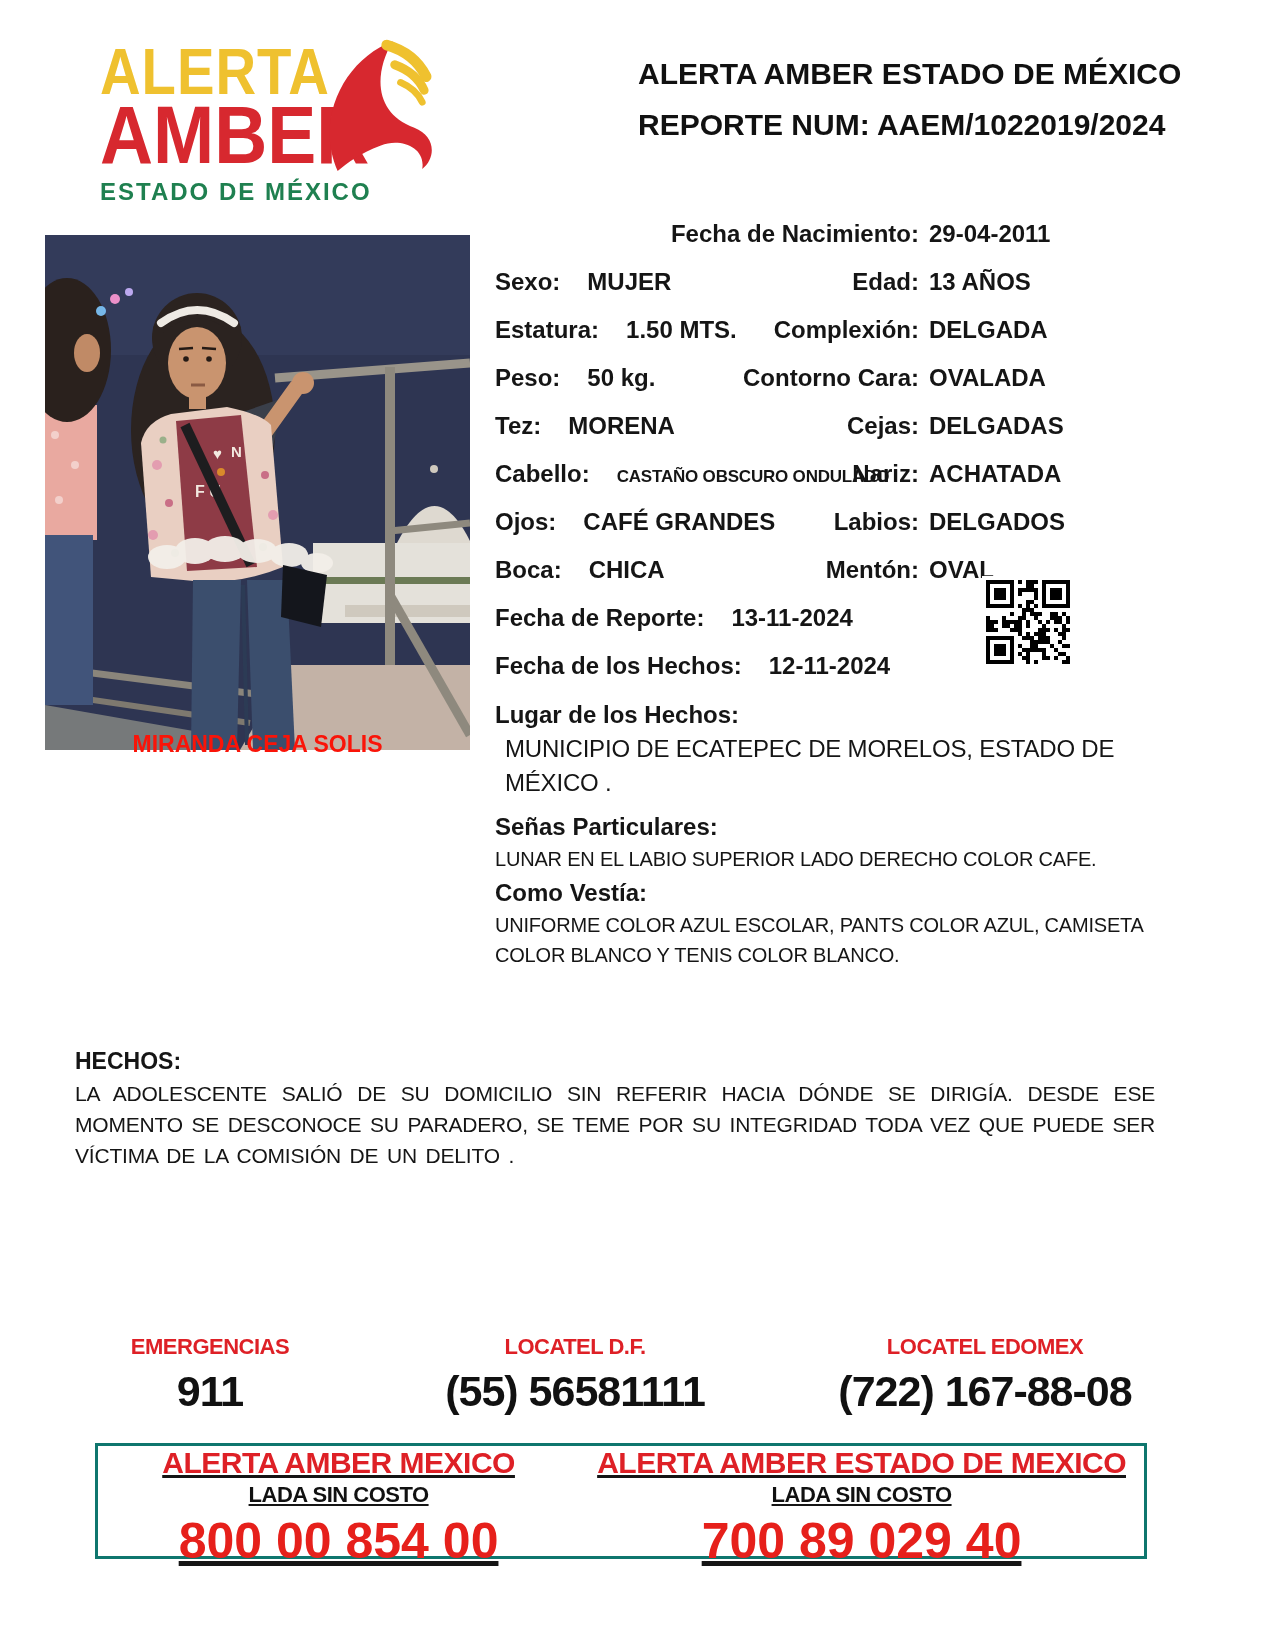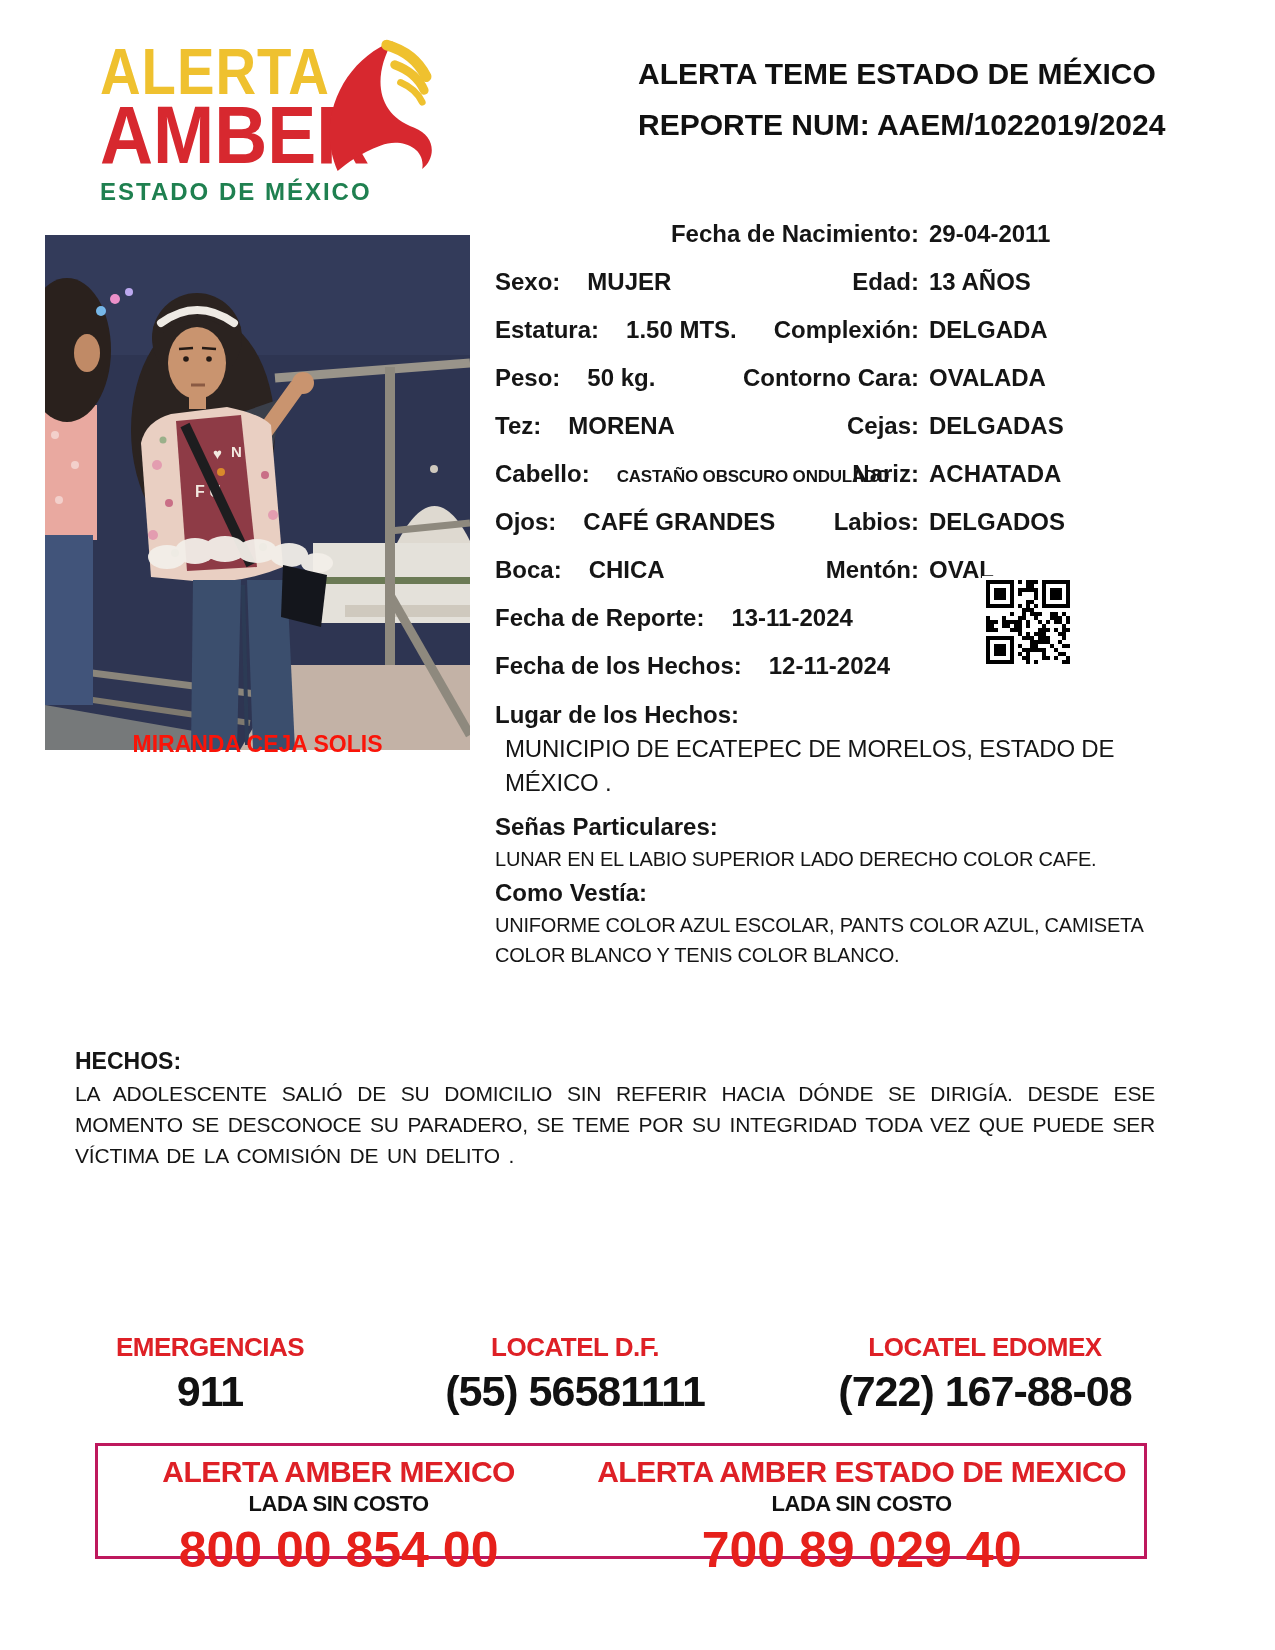--- a/index.html
+++ b/index.html
@@ -57,29 +57,29 @@
   .vestia{margin-top:4px;}
 
   
   .hechos{position:absolute;left:75px;top:1046px;width:1080px;}
   .hechos .hlabel{font-size:23px;font-weight:700;line-height:30px;}
   .hechos .htext{font-size:21px;font-weight:400;line-height:31px;letter-spacing:-0.2px;
                  word-spacing:3px;text-align:justify;margin-top:2px;}
 
   
   .contact{position:absolute;text-align:center;top:1330px;}
-  .contact .cname{font-size:26px;font-weight:700;color:var(--contact-red);line-height:34px;letter-spacing:-0.5px;}
+  .contact .cname{font-size:22px;font-weight:700;color:var(--contact-red);line-height:34px;letter-spacing:-0.5px;}
   .contact .cnum{font-size:43px;font-weight:700;color:#111;line-height:50px;letter-spacing:-1px;margin-top:2px;}
   .contact.c1{left:75px;width:270px;}
   .contact.c2{left:405px;width:340px;}
   .contact.c3{left:805px;width:360px;}
 
   
   .footer-box{position:absolute;left:95px;top:1443px;width:1052px;height:116px;
-              border:3px solid #be185d;display:flex;padding-top:9px;}
+              border:3px solid #0f766e;display:flex;text-decoration:underline;}
   .fcell{text-align:center;}
   .fcell.left{flex:0 0 46%;}
   .fcell.right{flex:0 0 54%;}
   .fcell .ftitle{font-size:30px;font-weight:700;color:var(--contact-red);line-height:33px;letter-spacing:-0.5px;}
   .fcell .fsub{font-size:22px;font-weight:700;color:#111;line-height:32px;letter-spacing:-0.5px;}
   .fcell .fnum{font-size:50px;font-weight:800;color:var(--phone-red);line-height:52px;letter-spacing:0px;margin-top:4px;}
 </style>
 </head>
 <body>
 
@@ -92,21 +92,21 @@
     <svg class="swoosh" viewBox="0 0 120 150" aria-hidden="true">
       <path d="M22,138 C-2,84 30,24 78,6 C58,40 60,80 100,94 C121,102 123,124 108,136
                C112,114 86,104 66,112 C44,120 32,130 22,138 Z" fill="#D7282F"></path>
       <path d="M72,10 Q100,18 112,42" stroke="#EFC12F" stroke-width="11" fill="none" stroke-linecap="round"></path>
       <path d="M80,30 Q102,38 110,56" stroke="#EFC12F" stroke-width="9" fill="none" stroke-linecap="round"></path>
       <path d="M86,48 Q102,55 108,68" stroke="#EFC12F" stroke-width="7" fill="none" stroke-linecap="round"></path>
     </svg>
   </div>
 
   <div class="title-block">
-    <div class="t">ALERTA TEME ESTADO DE MÉXICO</div>
+    <div class="t">ALERTA AMBER ESTADO DE MÉXICO</div>
     <div class="t">REPORTE NUM: AAEM/1022019/2024</div>
   </div>
 
   <div class="photo">
     <svg viewBox="0 0 425 515" preserveAspectRatio="none" aria-hidden="true">
       <rect x="0" y="0" width="425" height="515" fill="#2E3552"></rect>
       <rect x="0" y="0" width="425" height="120" fill="#333B5A"></rect>
 
       <path d="M352,308 Q390,234 426,308 Z" fill="#DED9D0"></path>
       <circle cx="389" cy="234" r="4" fill="#CFC9BE"></circle>

